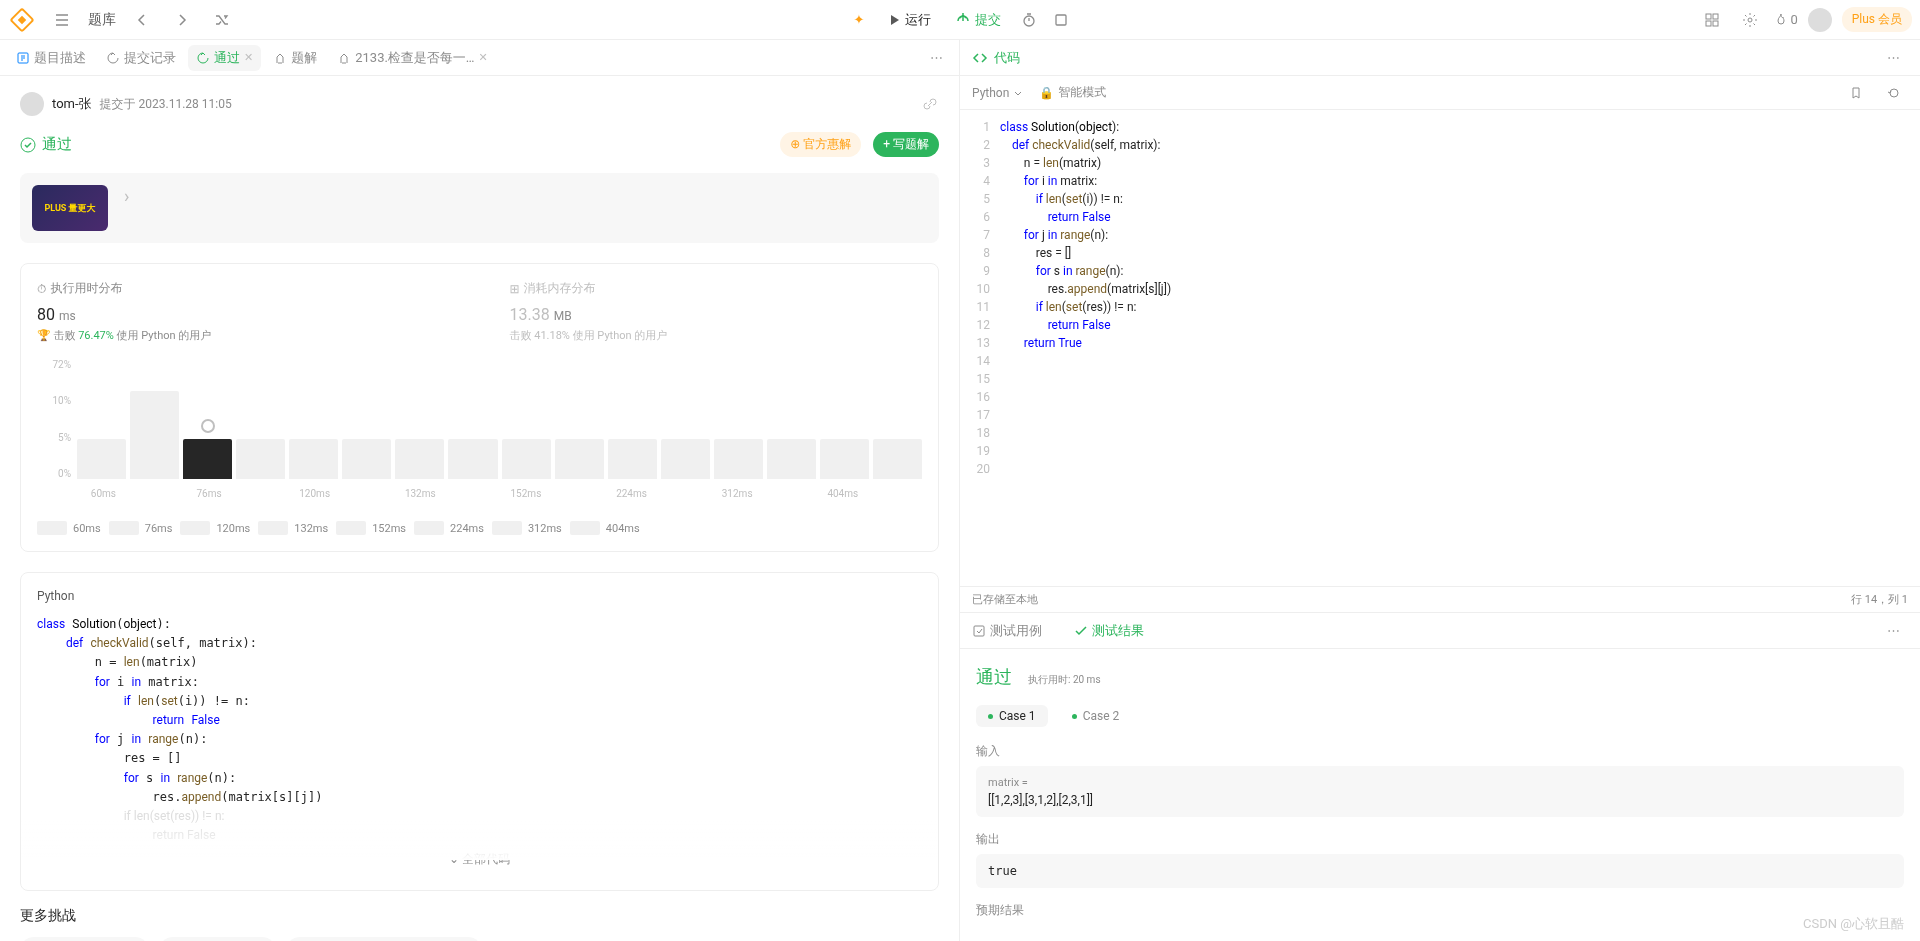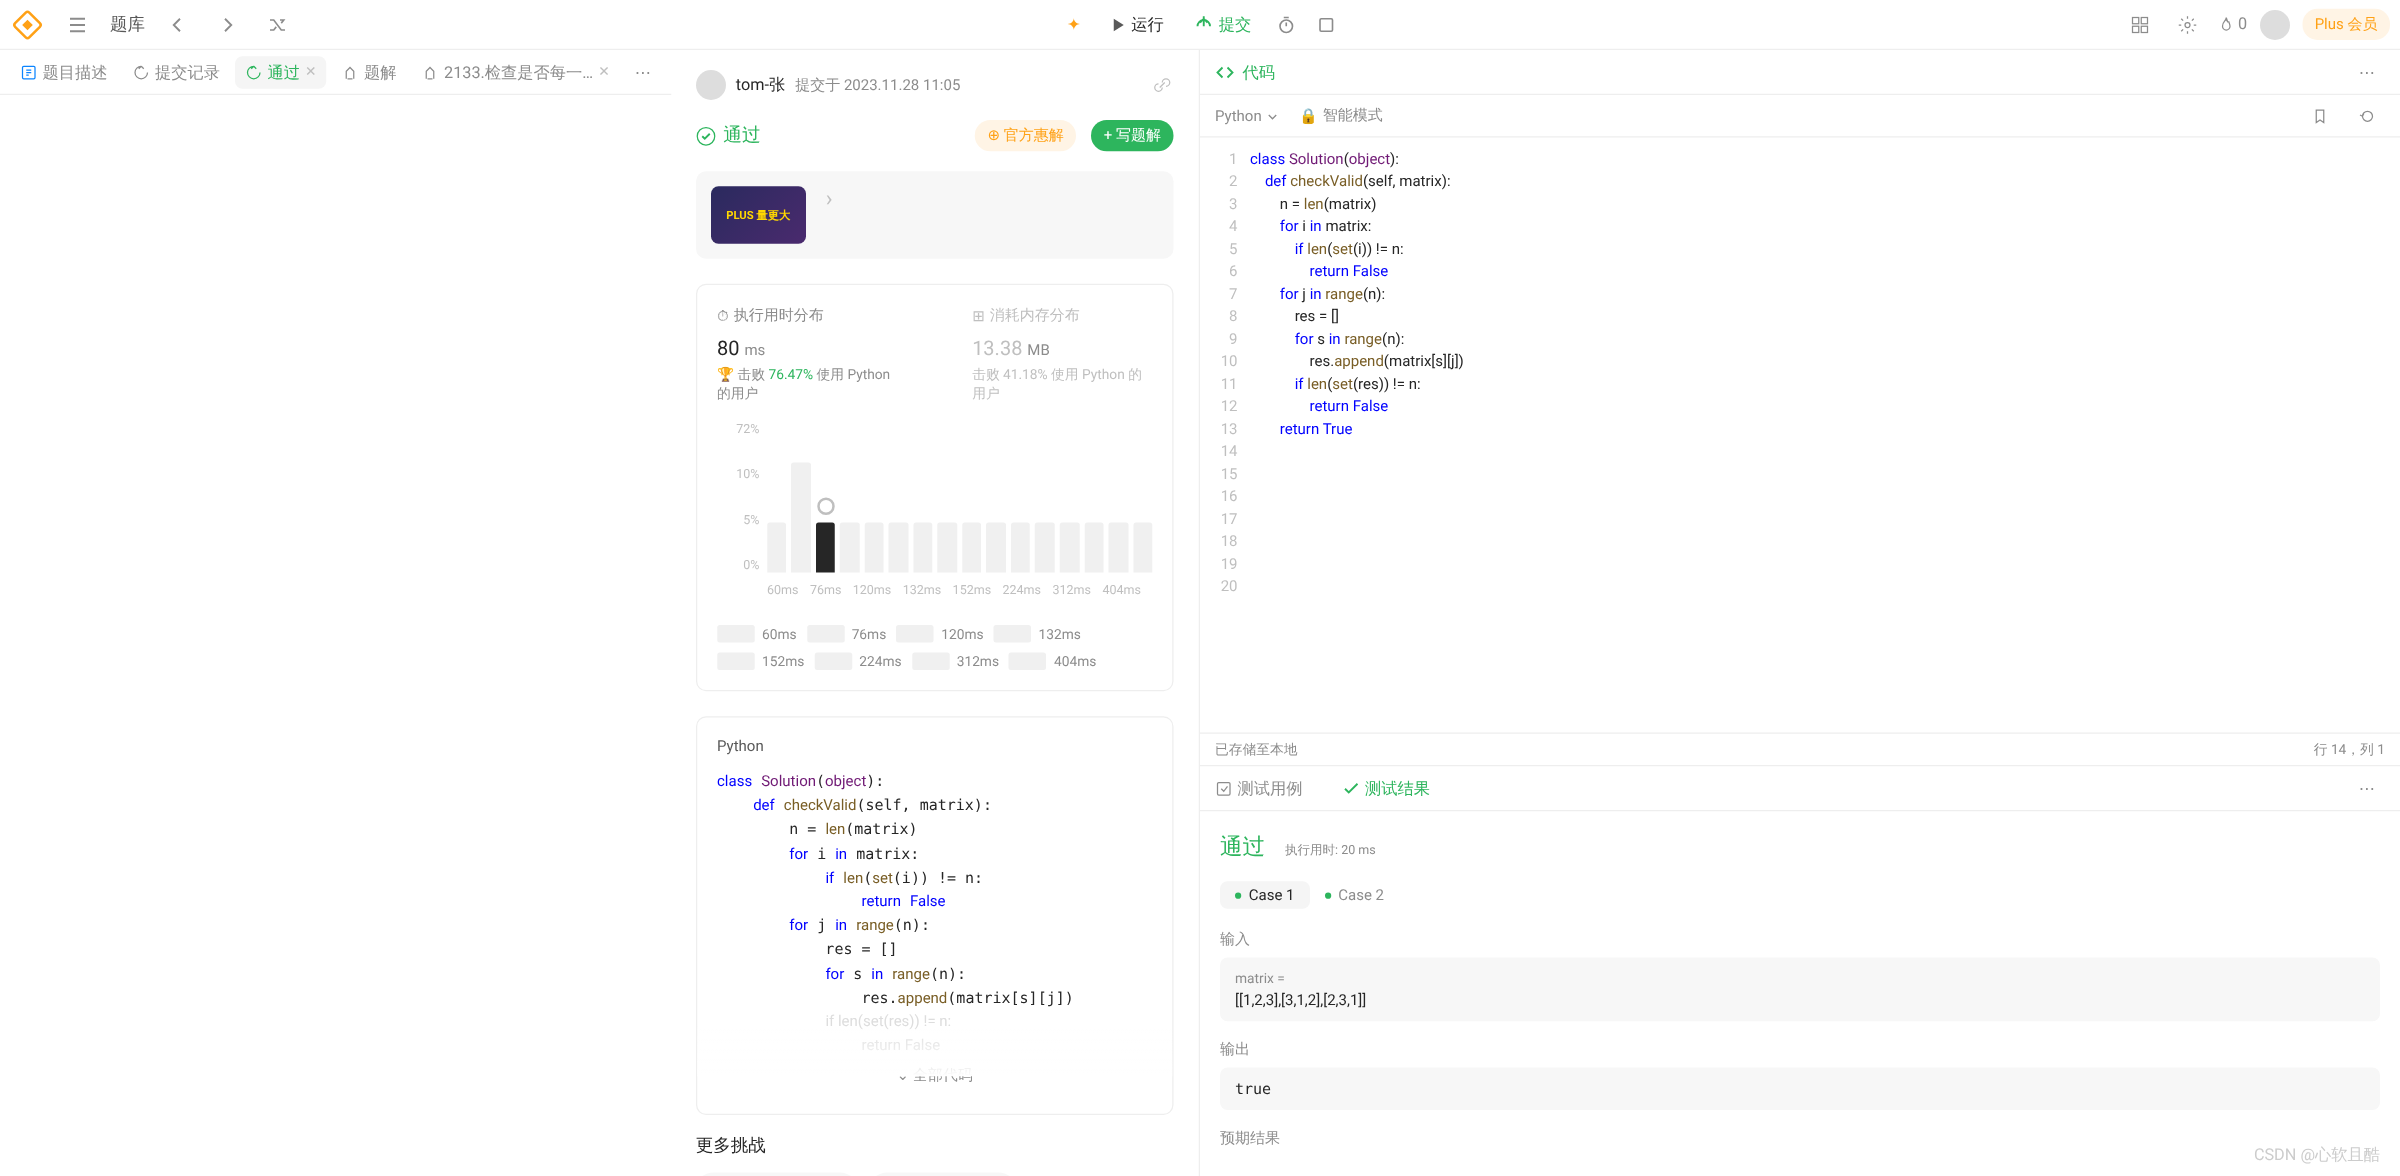--- a/index.html
+++ b/index.html
@@ -11,21 +11,21 @@
 .icon-btn{width:28px;height:28px;display:flex;align-items:center;justify-content:center;cursor:pointer;color:#8c8c8c;border-radius:4px}
 .top-text{color:#595959;font-size:14px}
 .top-center{position:absolute;left:50%;transform:translateX(-50%);display:flex;align-items:center;gap:4px}
 .top-center .run{display:flex;align-items:center;gap:4px;padding:4px 10px;cursor:pointer;color:#262626}
 .top-center .submit{display:flex;gap:4px;padding:4px 10px;cursor:pointer;color:#2db55d}
 .top-right{margin-left:auto;display:flex;align-items:center;gap:10px}
 .fire{display:flex;align-items:center;gap:2px;color:#8c8c8c}
 .avatar{width:24px;height:24px;border-radius:50%;background:#ddd}
 .plus-badge{background:#fff4e5;color:#ffa116;padding:4px 10px;border-radius:12px;font-size:12px}
 .main{display:flex;height:calc(100% - 40px)}
-.left-panel{width:50%;border-right:1px solid #eee;display:flex;flex-direction:row;overflow:hidden}
+.left-panel{width:50%;border-right:1px solid #eee;display:flex;flex-direction:column;overflow:hidden}
 .right-panel{width:50%;display:flex;flex-direction:column}
 .tab-bar{height:36px;display:flex;align-items:center;padding:0 8px;gap:4px;border-bottom:1px solid #eee;position:relative}
 .tab{display:flex;align-items:center;gap:4px;padding:4px 8px;border-radius:6px;cursor:pointer;color:#8c8c8c;font-size:13px;white-space:nowrap}
 .tab.accepted{color:#2db55d;background:#f5f5f5}
 .tab-close{font-size:11px;color:#bfbfbf}
 .more-dots{margin-left:auto;color:#8c8c8c;cursor:pointer;padding:4px 8px}
 .left-content{flex:1;overflow-y:auto;padding:16px 20px}
 .author-row{display:flex;align-items:center;gap:8px;margin-bottom:16px}
 .author-avatar{width:24px;height:24px;border-radius:50%;background:#ddd}
 .author-name{color:#262626}
@@ -61,21 +61,21 @@
 .chart-x{position:absolute;left:40px;right:0;bottom:10px;display:flex;font-size:10px;color:#bfbfbf}
 .chart-x span{flex:1;text-align:center}
 .chart-x span:nth-child(2n){visibility:hidden}
 .chips-row{display:flex;gap:8px;margin-top:12px;flex-wrap:wrap}
 .chip{display:flex;align-items:center;gap:6px;font-size:11px;color:#8c8c8c}
 .chip-box{width:30px;height:14px;background:#f0f0f0;border-radius:2px}
 .code-card{border:1px solid #eee;border-radius:8px;padding:16px;margin-bottom:16px;position:relative}
 .code-lang{font-size:12px;color:#595959;margin-bottom:12px}
 .code-block{font-family:Menlo,Monaco,monospace;font-size:12px;line-height:1.6;white-space:pre}
 .kw{color:#0000ff}
-.cls{color:#701a75}
+.cls{color:#000000}
 .fn{color:#795e26}
 .code-fade{position:absolute;bottom:30px;left:0;right:0;height:40px;background:linear-gradient(transparent,#fff)}
 .expand-btn{text-align:center;color:#8c8c8c;font-size:12px;cursor:pointer;padding:6px}
 .more-title{font-size:14px;color:#262626;margin-bottom:12px}
 .problem-chips{display:flex;gap:10px;flex-wrap:wrap}
 .prob-chip{background:#f7f7f7;padding:6px 12px;border-radius:14px;font-size:12px;color:#595959;display:flex;align-items:center;gap:6px;cursor:pointer}
 .code-header{height:36px;display:flex;align-items:center;padding:0 12px;border-bottom:1px solid #eee}
 .code-title{display:flex;align-items:center;gap:6px;color:#2db55d;font-size:13px}
 .code-toolbar{height:34px;display:flex;align-items:center;padding:0 12px;gap:16px;border-bottom:1px solid #eee;font-size:12px;color:#8c8c8c}
 .lang-sel{display:flex;align-items:center;gap:4px;cursor:pointer}
@@ -87,21 +87,21 @@
 .editor-status .pos{margin-left:auto}
 .test-panel{border-top:1px solid #eee;display:flex;flex-direction:column}
 .test-tabs{height:36px;display:flex;align-items:center;padding:0 12px;gap:32px;border-bottom:1px solid #eee}
 .test-tab{display:flex;align-items:center;gap:4px;font-size:13px;color:#8c8c8c;cursor:pointer}
 .test-tab:first-child svg{stroke:#2db55d!important}
 .test-tab.active{color:#2db55d}
 .test-body{padding:16px;overflow-y:auto}
 .test-status{display:flex;align-items:baseline;gap:16px;margin-bottom:16px}
 .test-status .pass{color:#2db55d;font-size:18px}
 .test-status .time{color:#8c8c8c;font-size:10px}
-.case-tabs{display:flex;margin-bottom:16px}
+.case-tabs{display:flex;gap:12px;margin-bottom:16px}
 .case-tab{padding:4px 12px;border-radius:6px;font-size:12px;color:#8c8c8c;cursor:pointer;display:flex;align-items:center;gap:6px}
 .case-tab.active{background:#f5f5f5;color:#262626}
 .case-dot{width:5px;height:5px;border-radius:50%;background:#2db55d}
 .io-label{font-size:12px;color:#8c8c8c;margin-bottom:6px}
 .io-box{background:#f7f7f7;border-radius:6px;padding:10px 12px;font-family:Menlo,monospace;font-size:12px;margin-bottom:14px}
 .io-box .var{color:#8c8c8c;font-size:11px;margin-bottom:4px}
 .watermark{position:fixed;bottom:8px;right:16px;font-size:13px;color:#ccc;z-index:10}
 svg{display:block}
 </style>
 </head>

